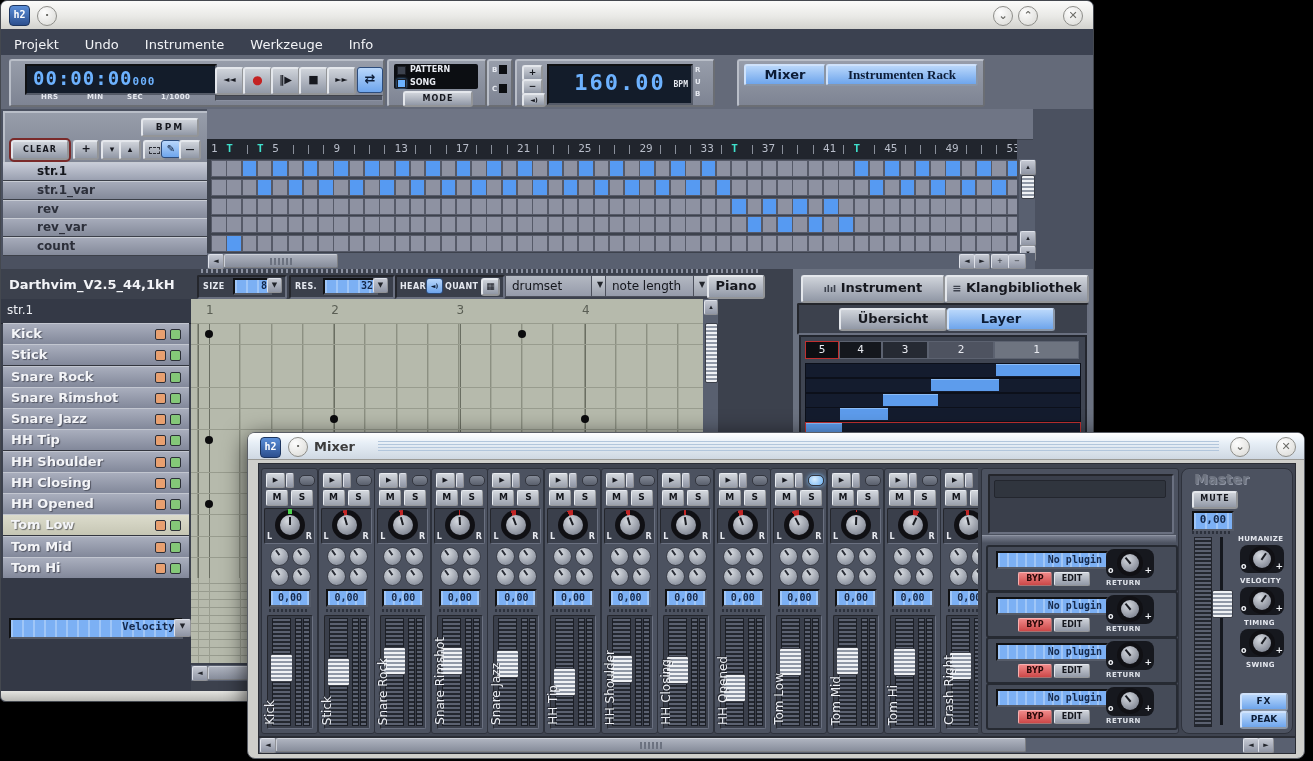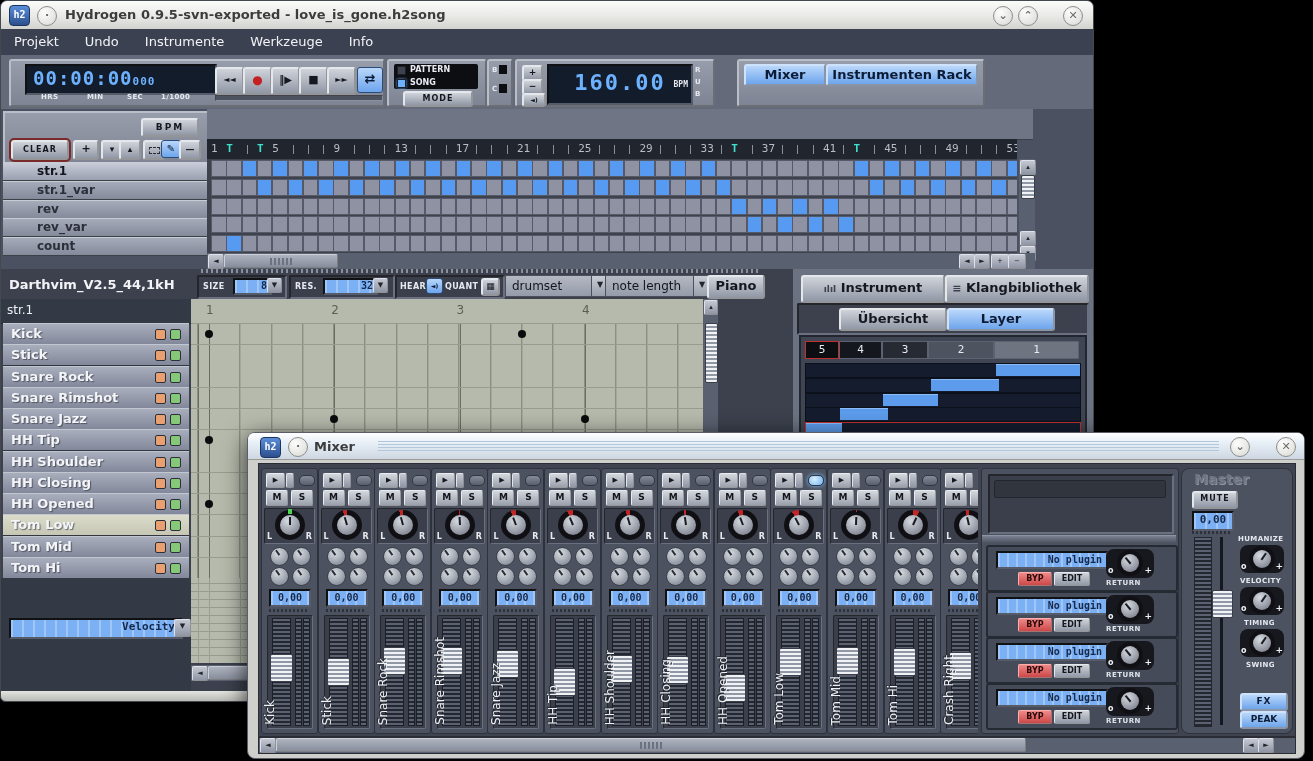--- a/index.html
+++ b/index.html
@@ -10,21 +10,21 @@
        box-shadow:0 6px 24px rgba(0,0,0,.75);}
   .titlebar{position:absolute;left:0;top:0;right:0;height:28px;border-radius:6px 6px 0 0;
        background:linear-gradient(#fbfbfa,#e9e9e6 55%,#d2d2ce);border-bottom:1px solid #9a9a96;}
   .tb-title{position:absolute;top:6px;font-weight:bold;font-size:13px;color:#3c3c3c;}
   .circ-btn{position:absolute;width:18px;height:18px;border-radius:50%;top:5px;
        background:radial-gradient(circle at 35% 30%,#fdfdfd,#d8d8d4);border:1px solid #8e8e8a;
        color:#6c6c68;font-size:11px;line-height:17px;text-align:center;font-weight:bold;}
   .appicon{position:absolute;width:19px;height:19px;top:4px;border-radius:4px;
        background:linear-gradient(#5a8ed8,#2c4f8e);border:1px solid #1c3560;color:#fff;
        font-size:10px;font-weight:bold;text-align:center;line-height:18px;font-family:"DejaVu Sans Mono",monospace;}
-  .menubar{position:absolute;left:0;height:26px;right:0;background:#3b4150;display:flex;align-items:center;}
+  .menubar{position:absolute;left:0;height:32px;right:0;background:#3b4150;display:flex;align-items:center;}
   .menu-item{color:#f2f3f6;font-size:13px;padding:0 13px;line-height:26px;}
   .panel3d{position:absolute;background:linear-gradient(#979daa,#7e8493);
        border:2px outset #b9bec8;border-radius:3px;}
   .btn3d{position:absolute;background:linear-gradient(#cfd3da,#9198a6);
        border:2px outset #e4e7ec;border-radius:3px;color:#16181f;text-align:center;
        font-weight:bold;cursor:default;}
   .btn-blue{position:absolute;background:linear-gradient(#b9d7fb,#6ea5ec);
        border:1px solid #2c4c7c;border-radius:3px;color:#0c1c36;text-align:center;font-weight:bold;}
   .lcd-dark{position:absolute;background:#131c2a;border:2px inset #555b68;color:#6db2ff;
        font-family:"DejaVu Sans Mono",monospace;font-weight:bold;overflow:hidden;}
@@ -66,21 +66,20 @@
 </style>
 </head>
 <body>
 
 <div id="app">
 
   <div class="win" style="left:0;top:0;width:1092px;height:700px;border:1px solid #44484f;">
     <div class="titlebar">
       <div class="appicon" style="left:8px;">h2</div>
       <div class="circ-btn" style="left:36px;">·</div>
-      <div class="tb-title" style="left:64px;">Hydrogen 0.9.5-svn-exported - love_is_gone.h2song</div>
       <div class="circ-btn" style="left:992px;">⌄</div>
       <div class="circ-btn" style="left:1017px;">⌃</div>
       <div class="circ-btn" style="left:1062px;">✕</div>
     </div>
     <div class="menubar" style="top:28px;" id="menubar">
         <span class="menu-item">Projekt</span>
         <span class="menu-item">Undo</span>
         <span class="menu-item">Instrumente</span>
         <span class="menu-item">Werkzeuge</span>
         <span class="menu-item">Info</span>
@@ -133,21 +132,21 @@
           <span style="position:absolute;right:3px;bottom:1px;font-size:8px;color:#e6e9f0;letter-spacing:0;">BPM</span>
         </div>
         <span class="tinylabel" style="left:178px;top:5px;">R</span>
         <span class="tinylabel" style="left:178px;top:17px;">U</span>
         <span class="tinylabel" style="left:178px;top:29px;">B</span>
       </div>
 
 
       <div class="panel3d" style="left:736px;top:4px;width:244px;height:44px;">
         <div class="btn-blue" style="left:5px;top:3px;width:78px;height:18px;font-size:13px;line-height:17px;border:2px outset #cfe2fb;">Mixer</div>
-        <div class="btn-blue" style="left:87px;top:3px;width:148px;height:18px;font-size:13px;line-height:17px;border:2px outset #cfe2fb;">Instrumenten Rack</div>
+        <div class="btn-blue" style="left:87px;top:3px;width:148px;height:18px;font-size:13px;line-height:17px;border:2px outset #cfe2fb;font-family:Liberation Serif, serif;">Instrumenten Rack</div>
       </div>
     </div>
 
     <div class="abs" style="left:0;top:108px;width:1092px;height:160px;background:#4b5160;">
       <div class="panel3d" style="left:2px;top:2px;width:202px;height:50px;border-radius:0;">
         <div class="btn3d" style="left:136px;top:5px;width:54px;height:15px;font-size:9px;line-height:14px;letter-spacing:2px;">BPM</div>
         <div class="btn3d" style="left:6px;top:27px;width:54px;height:16px;font-size:8px;line-height:15px;letter-spacing:1px;outline:2px solid #7a2a2a;">CLEAR</div>
         <div class="btn3d" style="left:68px;top:27px;width:22px;height:16px;font-size:11px;line-height:14px;">+</div>
         <div class="btn3d" style="left:96px;top:27px;width:18px;height:16px;font-size:9px;line-height:14px;">▾</div>
         <div class="btn3d" style="left:114px;top:27px;width:18px;height:16px;font-size:9px;line-height:14px;">▴</div>

